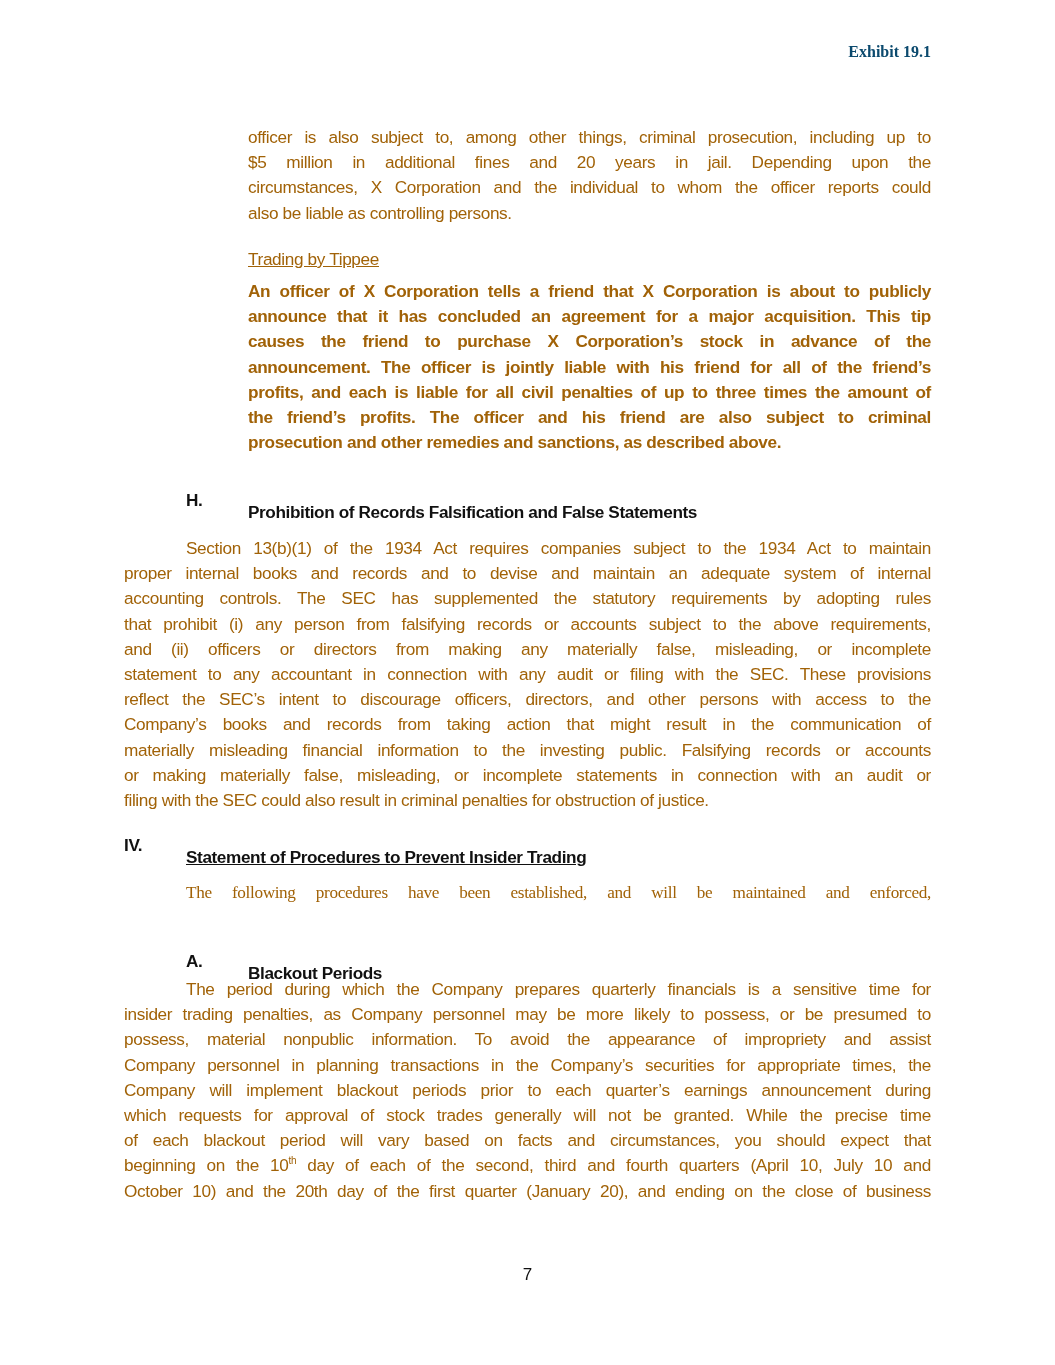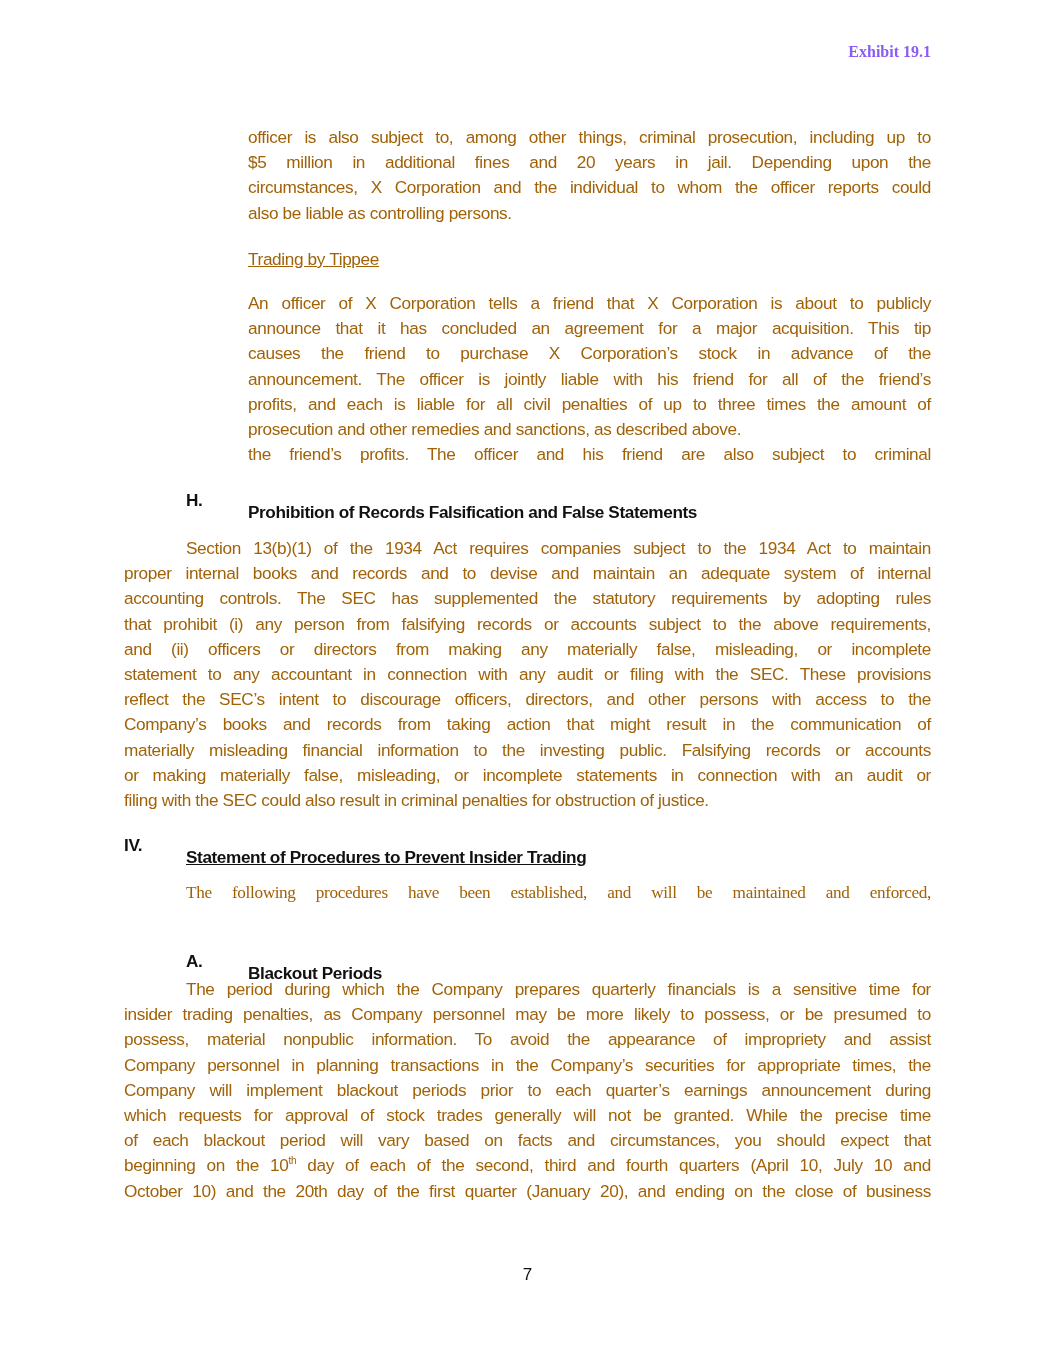--- a/index.html
+++ b/index.html
@@ -1,20 +1,20 @@
 <!DOCTYPE html>
 <html><head>
 <meta charset="utf-8">
 <style>
   html, body { margin: 0; padding: 0; background: #ffffff; }
   body { width: 1055px; height: 1365px; position: relative; overflow: hidden; color: #111111; }
   .page { position: absolute; left: 0; top: 0; width: 1055px; height: 1365px; background: #ffffff; }
   .exhibit {
     position: absolute; right: 124px; top: 43px;
-    font-family: "Liberation Serif", serif; font-weight: bold; font-size: 16px; color: #8b5cf6;
+    font-family: "Liberation Serif", serif; font-weight: bold; font-size: 16px; color: #0c4a6e;
   }
   .block { position: absolute; font-family: "Liberation Sans", sans-serif; font-size: 17.2px; color: #a16207; }
   .line {
     display: block; height: 25.2px; line-height: 25.2px; white-space: nowrap;
     text-align: justify; text-align-last: justify; overflow: visible;
     letter-spacing: -0.35px;
   }
   .line.last { text-align-last: left; }
   .line.indent { padding-left: 62px; }
   .indented { left: 248px; width: 683px; }
@@ -36,28 +36,28 @@
   <div class="block indented" style="top:125px;">
     <span class="line">officer is also subject to, among other things, criminal prosecution, including up to</span>
     <span class="line">$5 million in additional fines and 20 years in jail.  Depending upon the</span>
     <span class="line">circumstances, X Corporation and the individual to whom the officer reports could</span>
     <span class="line last">also be liable as controlling persons.</span>
   </div>
 
   <div class="block indented" style="top:247px;">
     <span class="line last u">Trading by Tippee</span>
   </div>
-  <div class="block indented" style="top:291px;">
+  <div class="block indented" style="top:279px;font-weight:bold;">
     <span class="line">An officer of X Corporation tells a friend that X Corporation is about to publicly</span>
     <span class="line">announce that it has concluded an agreement for a major acquisition.  This tip</span>
     <span class="line">causes the friend to purchase X Corporation’s stock in advance of the</span>
     <span class="line">announcement.  The officer is jointly liable with his friend for all of the friend’s</span>
     <span class="line">profits, and each is liable for all civil penalties of up to three times the amount of</span>
+    <span class="line">the friend’s profits.  The officer and his friend are also subject to criminal</span>
     <span class="line last">prosecution and other remedies and sanctions, as described above.</span>
-    <span class="line">the friend’s profits.  The officer and his friend are also subject to criminal</span>
   </div>
 
   <div class="heading" style="left:186px; top:490px; width:760px; height:25px;">
     <span class="num">H.</span>
     <span class="title" style="left:62px;">Prohibition of Records Falsification and False Statements</span>
   </div>
 
   <div class="block full" style="top:536px;">
     <span class="line indent">Section 13(b)(1) of the 1934 Act requires companies subject to the 1934 Act to maintain</span>
     <span class="line">proper internal books and records and to devise and maintain an adequate system of internal</span>

